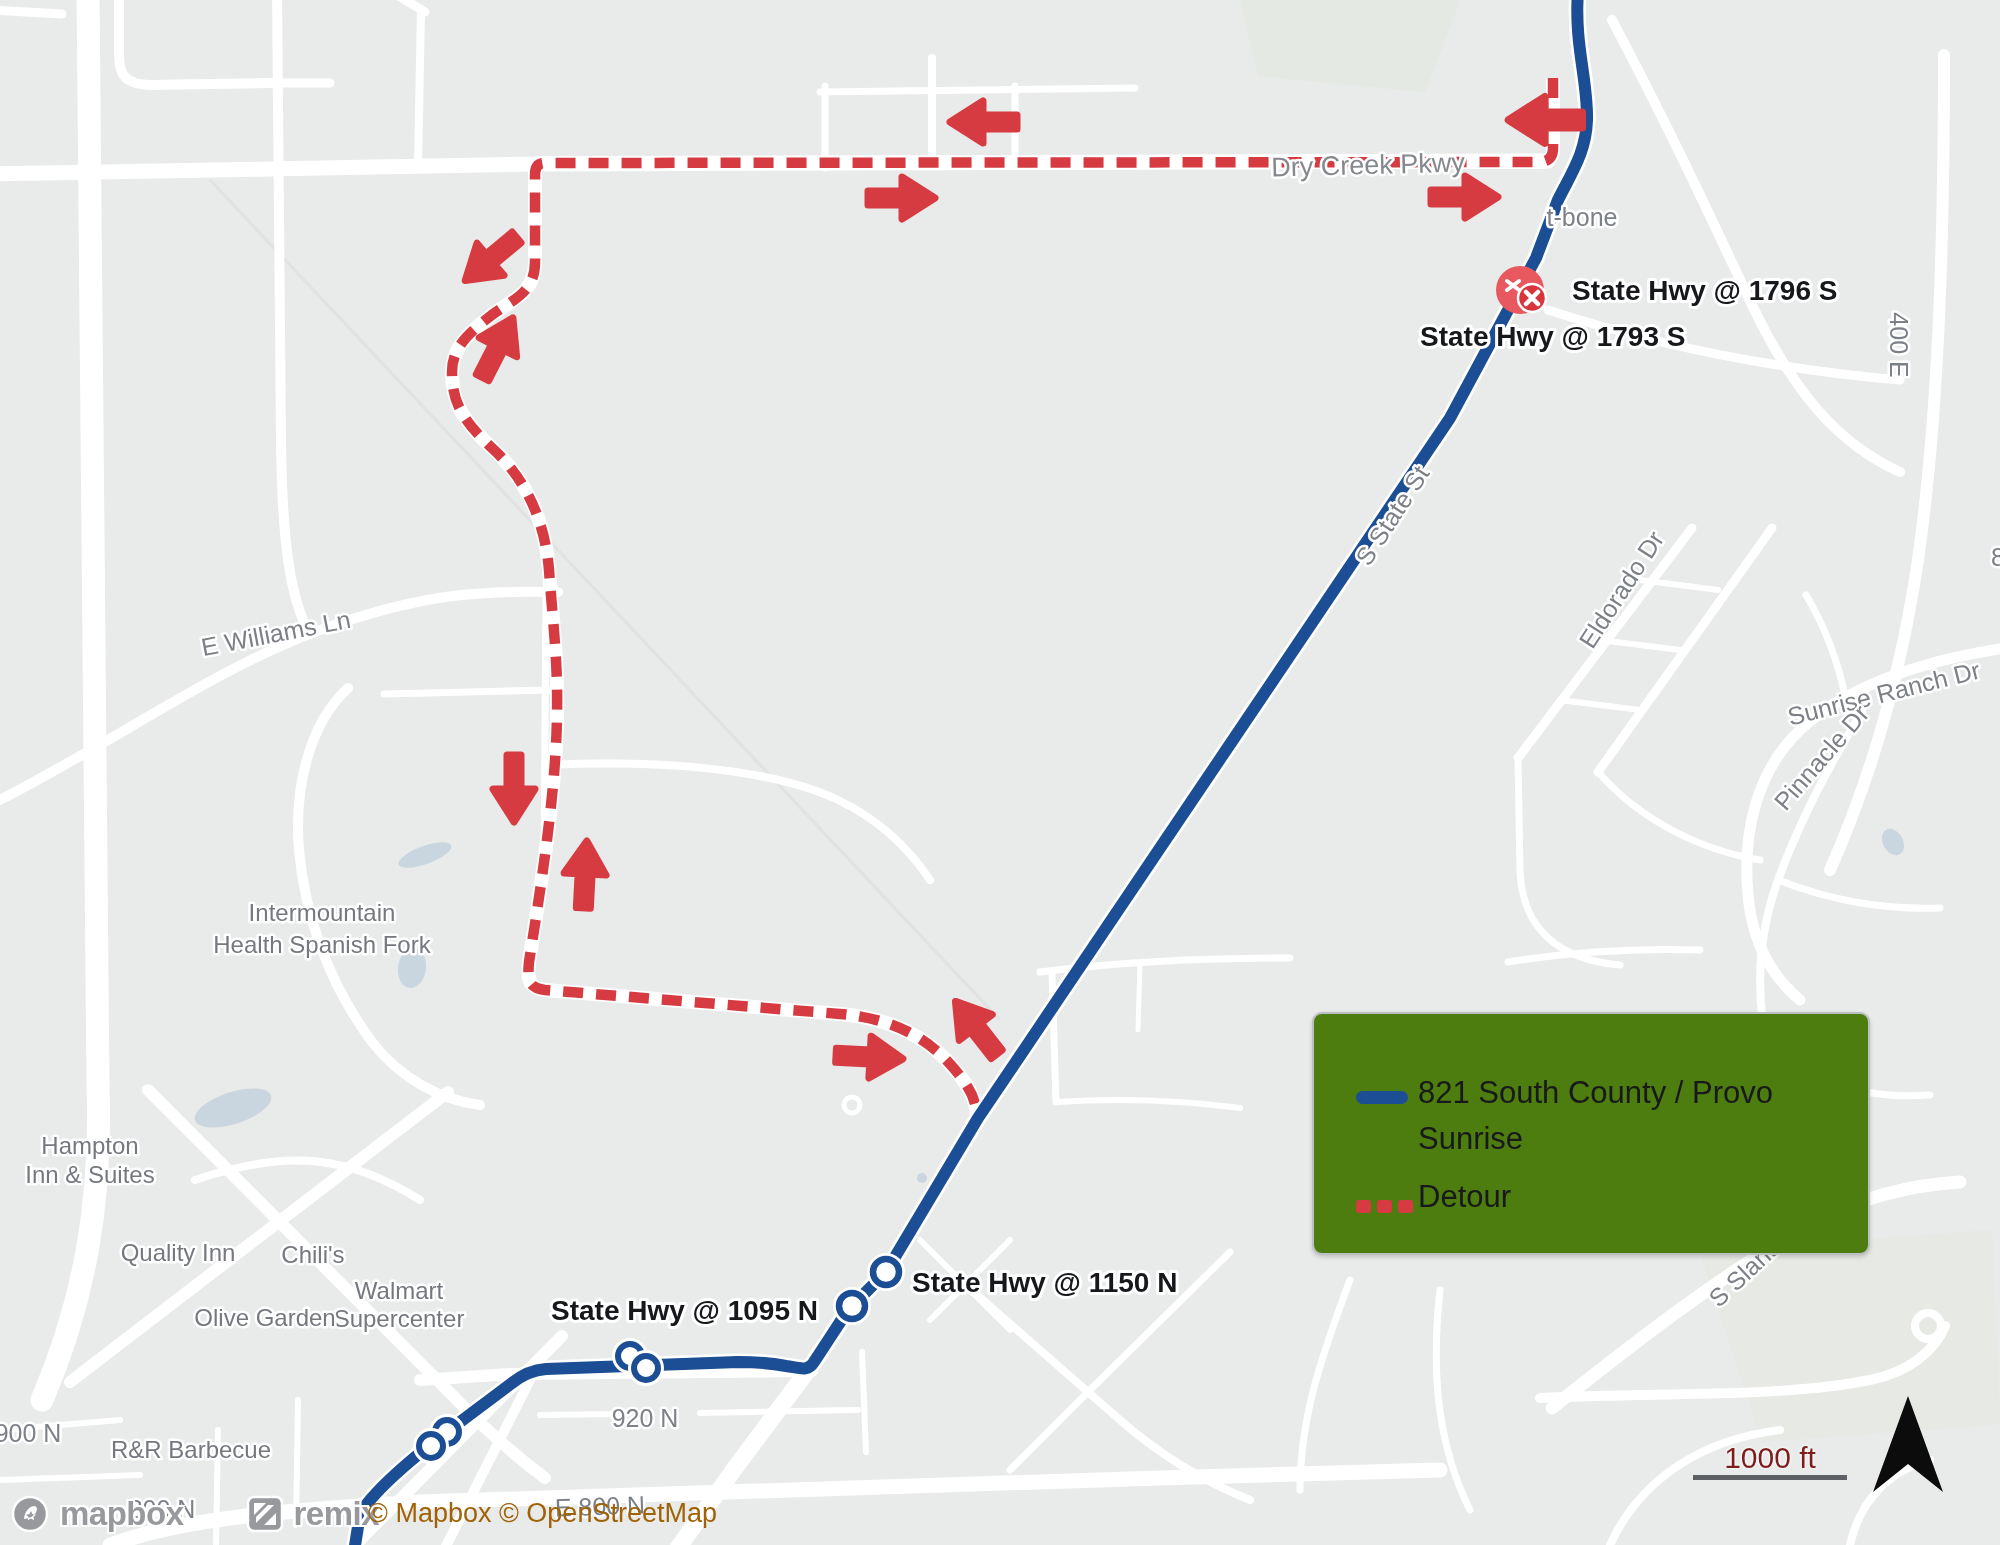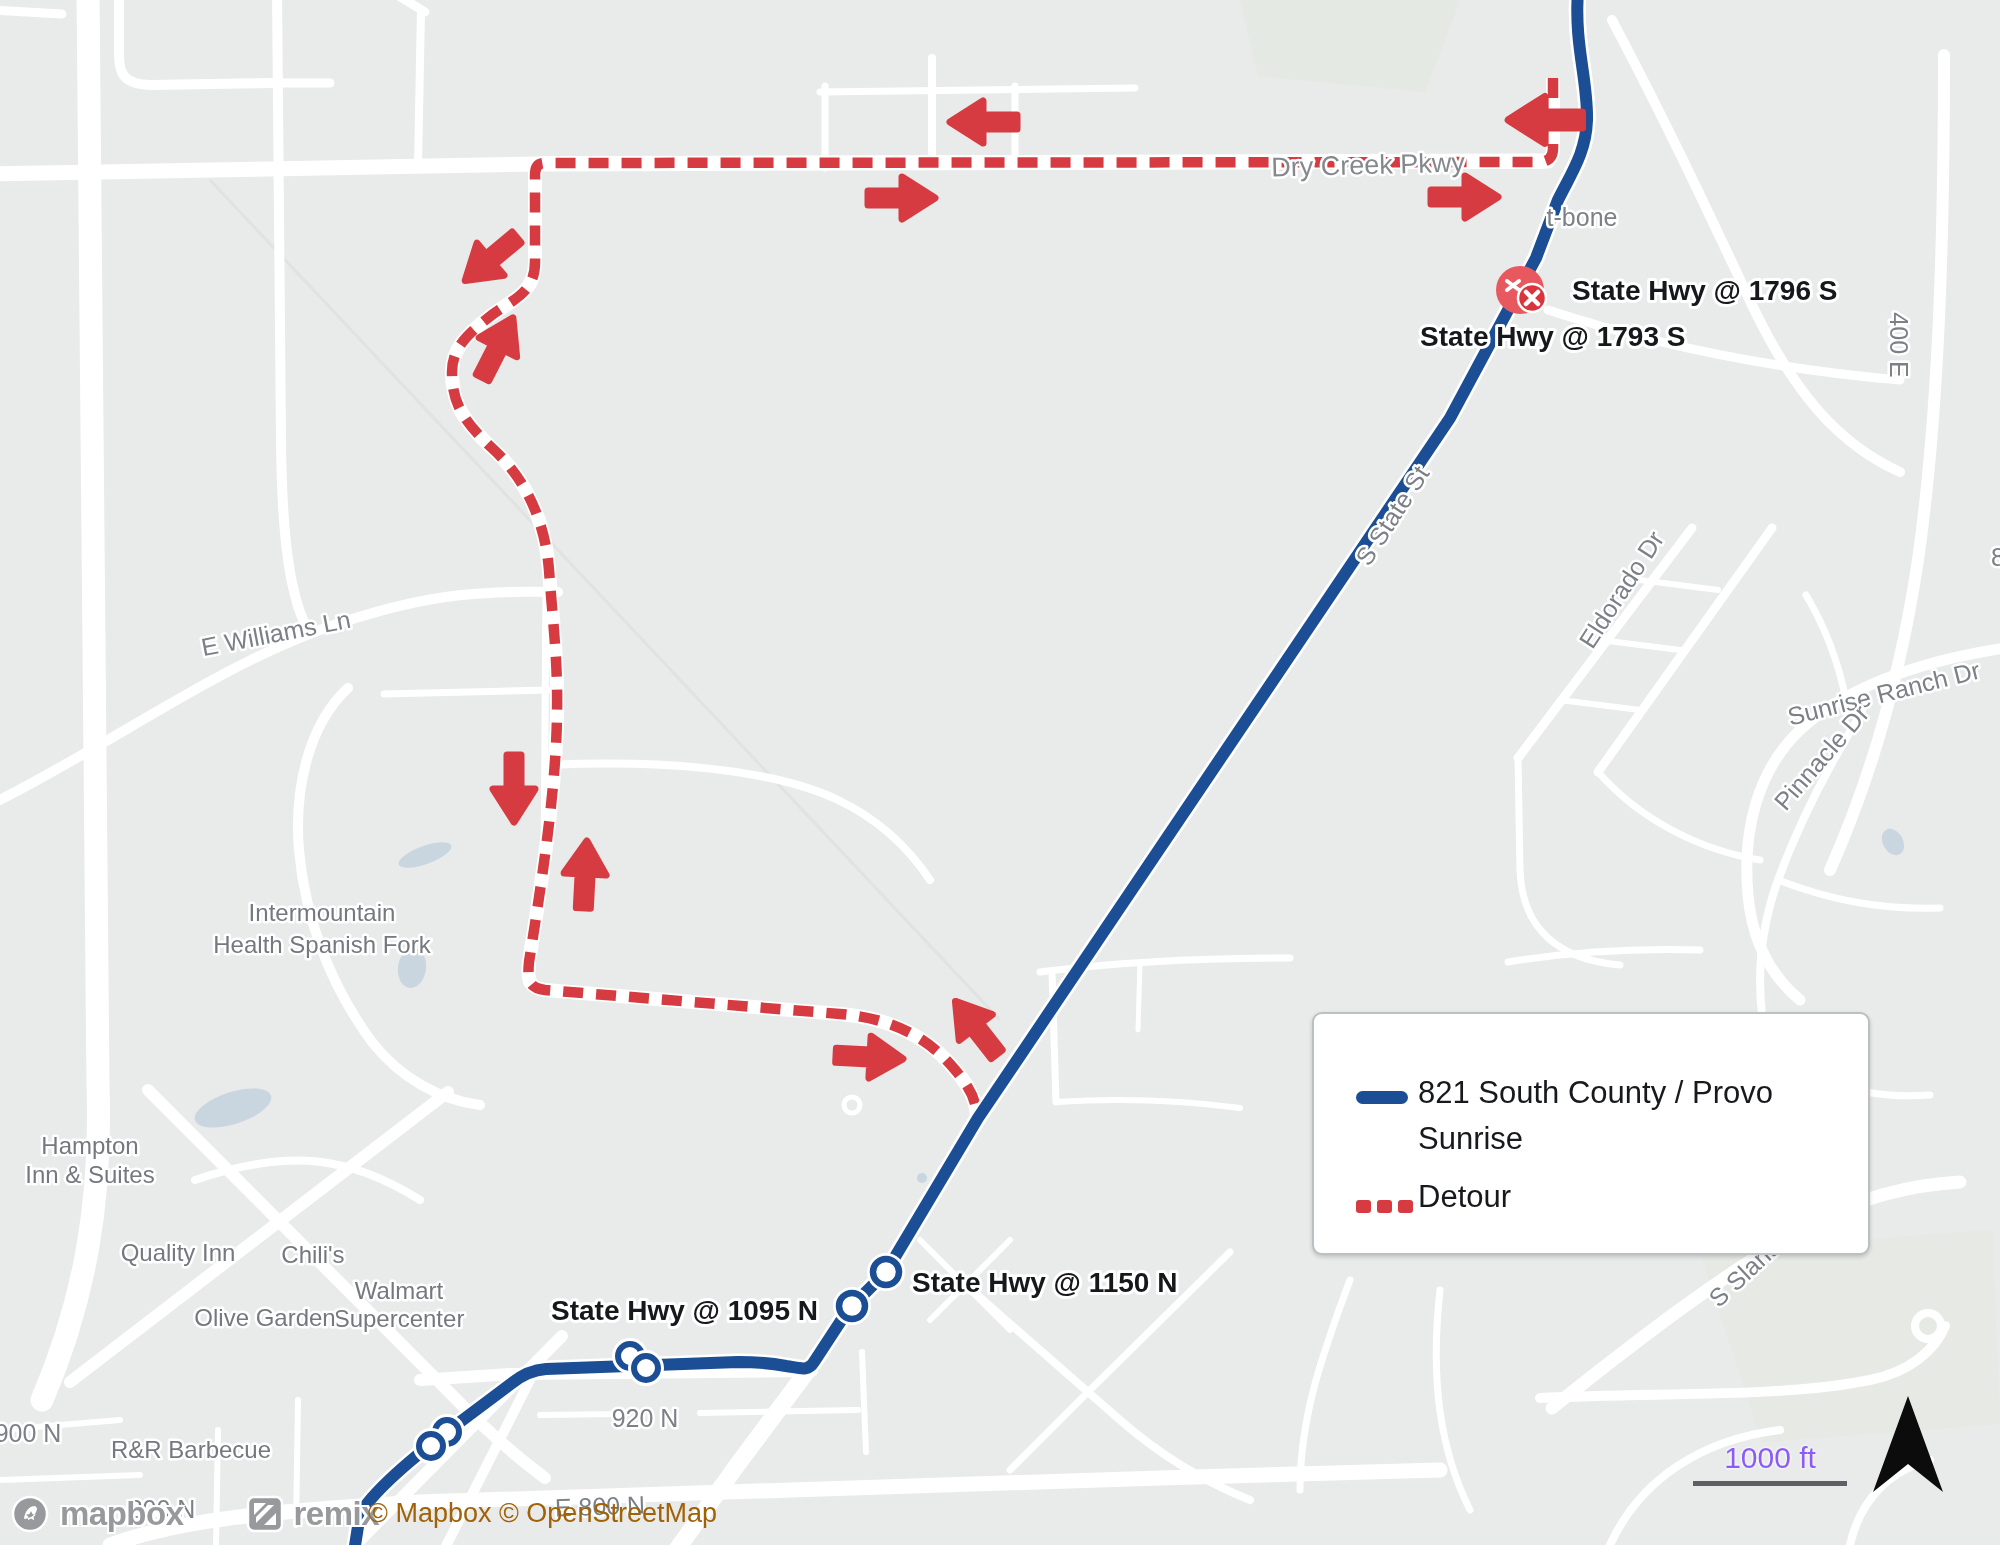--- a/index.html
+++ b/index.html
@@ -6,35 +6,35 @@
   #stage{position:relative;width:2000px;height:1545px;overflow:hidden;
          background:#e9eaea;font-family:"Liberation Sans","DejaVu Sans",sans-serif;}
   #mapsvg{position:absolute;left:0;top:0;}
   svg text{paint-order:stroke;stroke:#ffffff;stroke-width:5px;stroke-linejoin:round;}
   .street{fill:#7c8187;font-size:25px;font-weight:500;}
   .street-big{fill:#85898e;font-size:27px;font-weight:500;}
   .poi{fill:#75797f;font-size:24px;font-weight:500;text-anchor:middle;}
   .stoplbl{fill:#16181c;font-size:28px;font-weight:700;stroke-width:6px;}
   
   #legend{position:absolute;left:1312px;top:1012px;width:558px;height:243px;
-          background:#ffffff;border:2px solid #bdc0c2;border-radius:10px;
+          background:#4d7c0f;border:2px solid #bdc0c2;border-radius:10px;
           box-shadow:0 2px 4px rgba(0,0,0,.18);box-sizing:border-box;}
   #legend .txt{position:absolute;color:#17191c;font-size:31px;line-height:46px;font-weight:500;}
   #legend .swatch-line{position:absolute;left:42px;top:77px;width:52px;height:13px;border-radius:7px;}
   #legend .swatch-dash{position:absolute;left:42px;top:186px;display:flex;gap:6px;}
   #legend .swatch-dash span{width:15px;height:13px;border-radius:3px;display:block;}
   
   .logo-row{position:absolute;left:10px;top:1494px;display:flex;align-items:center;gap:10px;}
   .logo-word{font-size:33px;font-weight:800;letter-spacing:-.5px;color:#97999c;
      text-shadow:-2px 0 0 #fff,2px 0 0 #fff,0 -2px 0 #fff,0 2px 0 #fff,
                  -2px -2px 0 #fff,2px 2px 0 #fff,-2px 2px 0 #fff,2px -2px 0 #fff;}
   #attribution{position:absolute;left:368px;top:1498px;font-size:27px;color:#a16207;}
   #scalebar{position:absolute;left:1693px;top:1441px;width:154px;text-align:center;
-            color:#8b5cf6;font-size:30px;font-weight:500;border-bottom:5px solid #5d6166;
-            padding-bottom:6px;text-shadow:0 0 3px #fff,0 0 3px #fff;}
+            color:#7f1d1d;font-size:30px;font-weight:500;border-bottom:5px solid #5d6166;
+            text-shadow:0 0 3px #fff,0 0 3px #fff;}
 </style>
 </head>
 <body>
 
 <div id="stage">
 
 <svg id="mapsvg" width="2000" height="1545" viewBox="0 0 2000 1545">
   <defs>
     <path id="arrow" d="M -32,-7 L 2,-7 L 2,-21 L 35,0 L 2,21 L 2,7 L -32,7 Z" fill="#d63b42" stroke="#d63b42" stroke-width="7" stroke-linejoin="round"></path>
   </defs>

